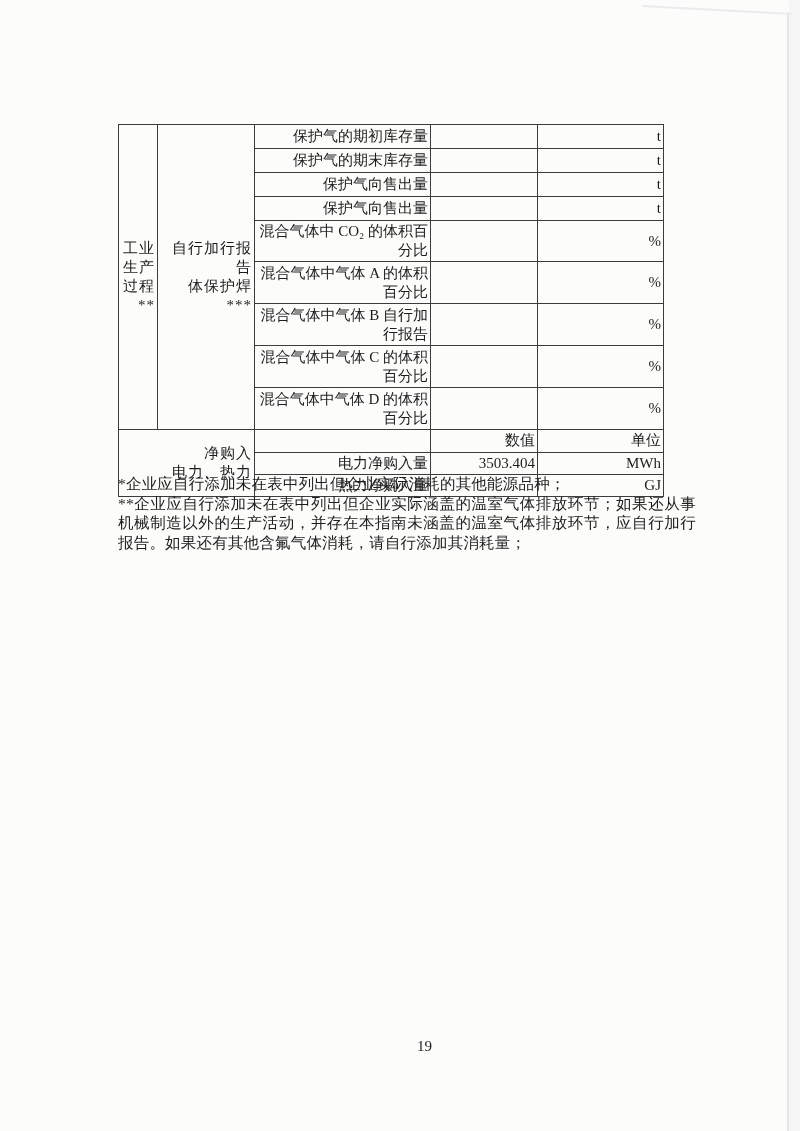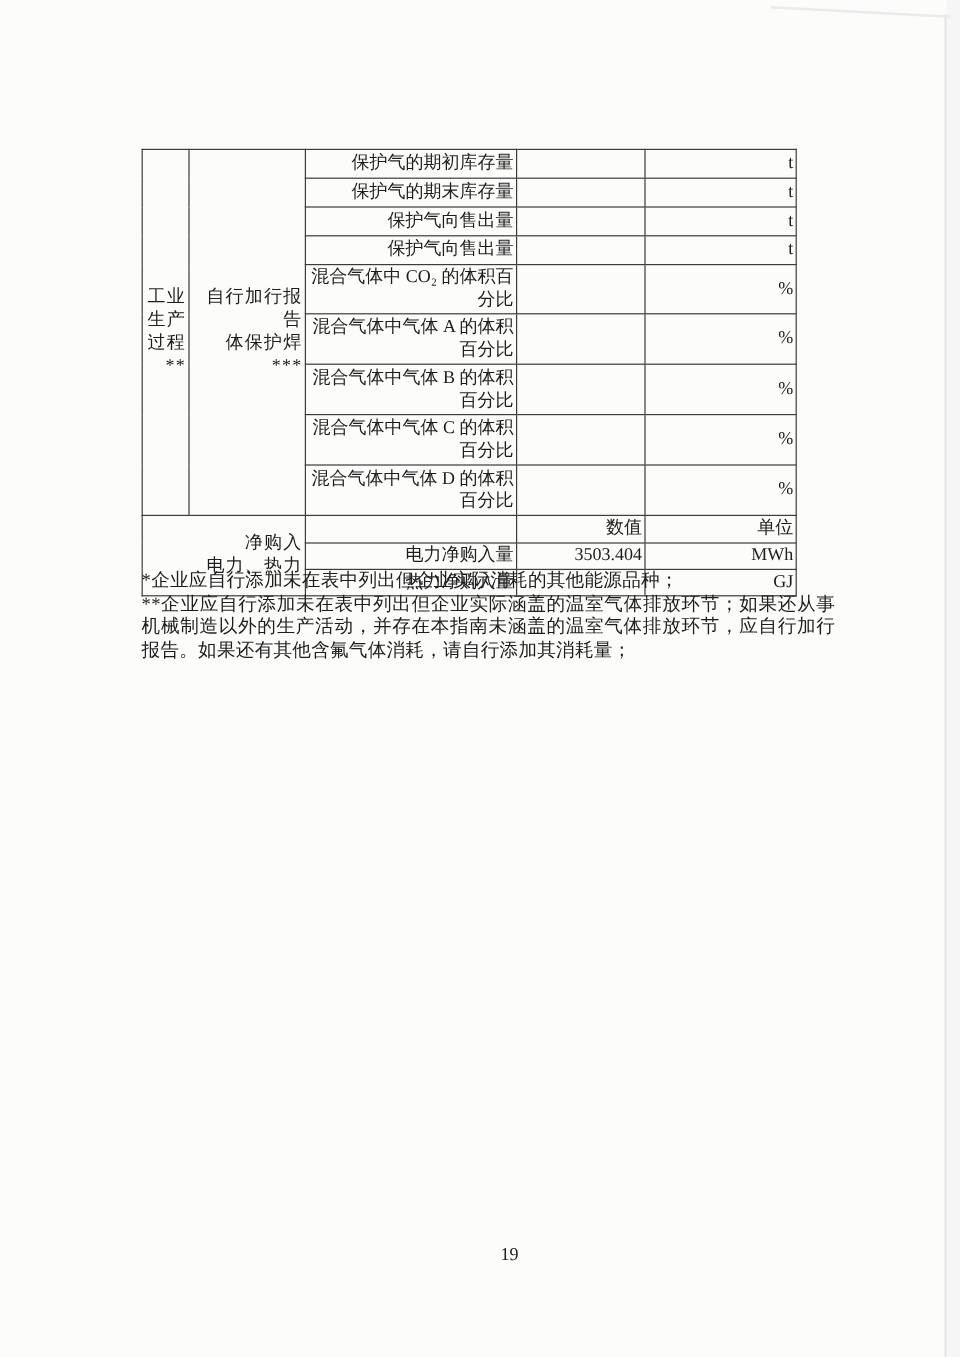--- a/index.html
+++ b/index.html
@@ -96,21 +96,21 @@
         <td>混合气体中 CO₂ 的体积百分比</td>
         <td></td>
         <td>%</td>
       </tr>
       <tr class="rd">
         <td>混合气体中气体 A 的体积百分比</td>
         <td></td>
         <td>%</td>
       </tr>
       <tr class="rd">
-        <td>混合气体中气体 B 的体积百分比</td>
+        <td>混合气体中气体 B 自行加行报告</td>
         <td></td>
         <td>%</td>
       </tr>
       <tr class="rd">
         <td>混合气体中气体 C 的体积百分比</td>
         <td></td>
         <td>%</td>
       </tr>
       <tr class="rd">
         <td>混合气体中气体 D 的体积百分比</td>

